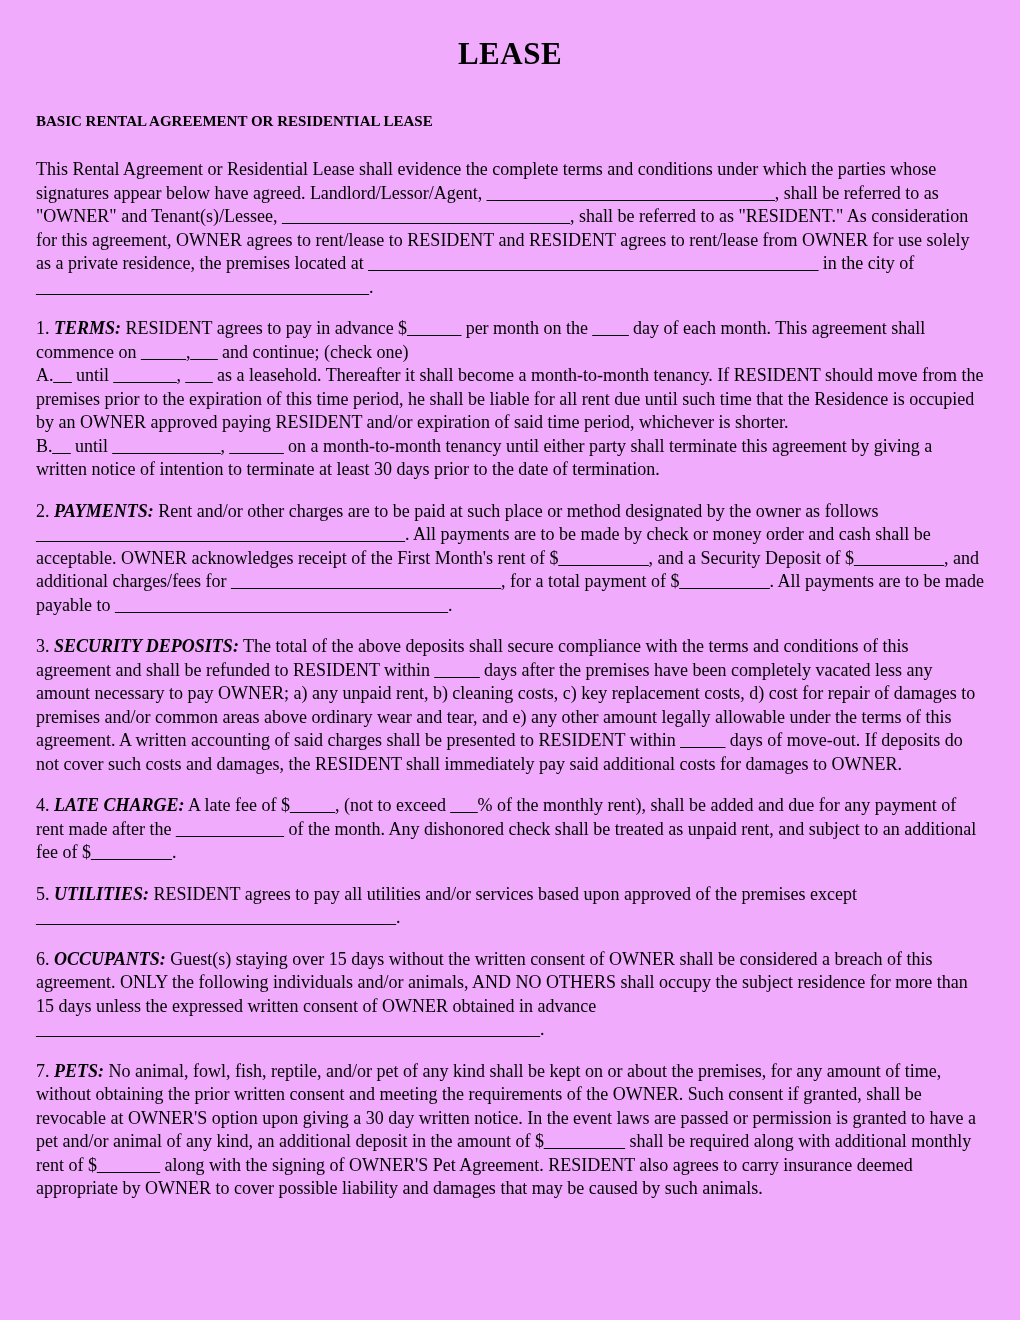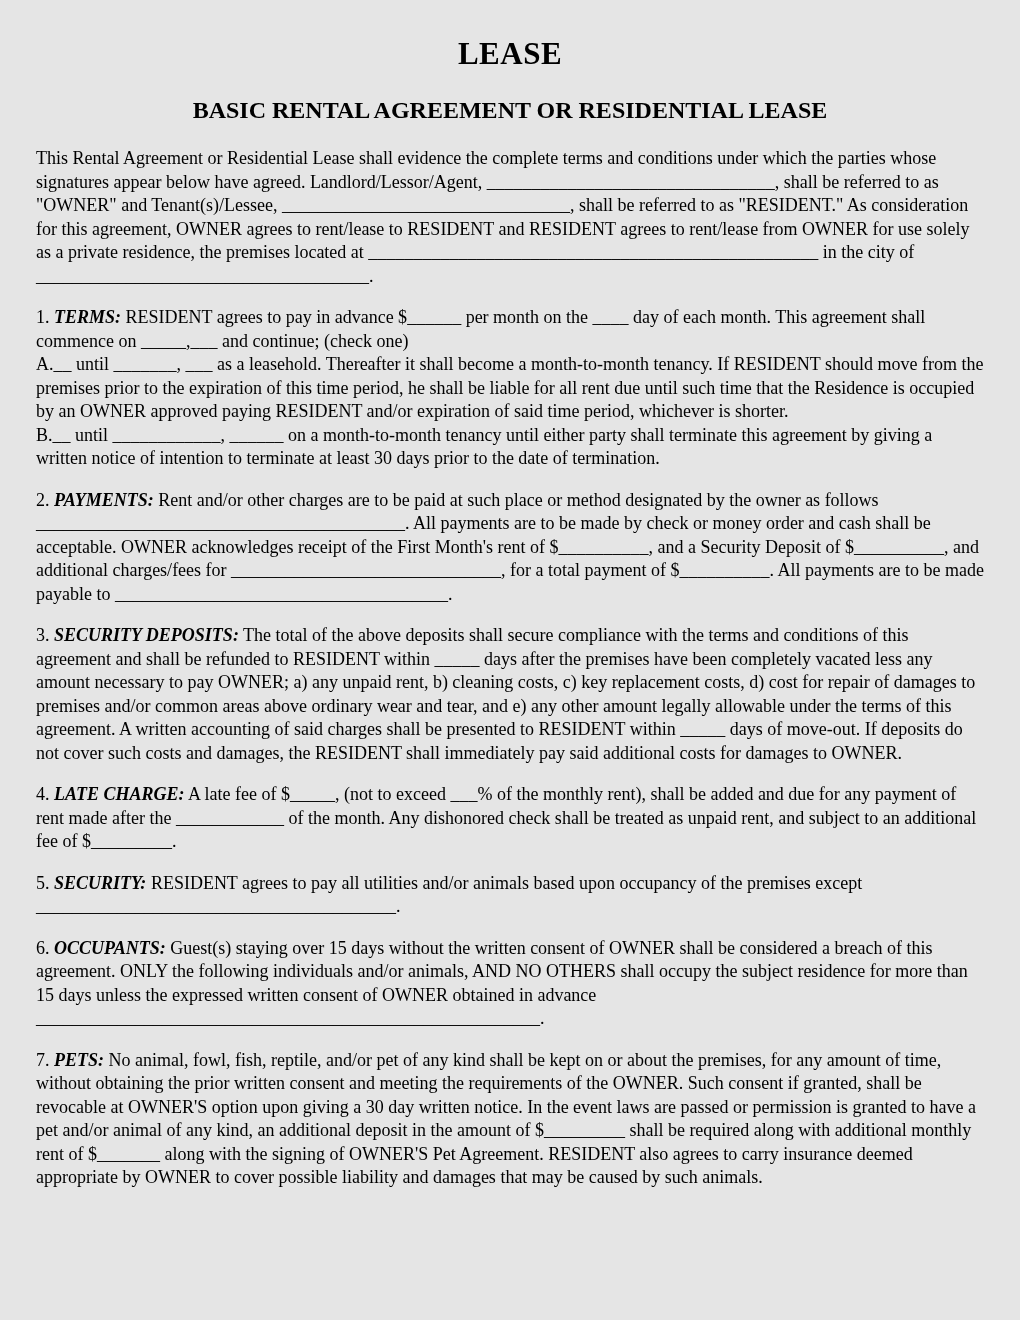--- a/index.html
+++ b/index.html
@@ -5,69 +5,70 @@
   html, body {
     margin: 0;
     padding: 0;
     background: #ffffff;
   }
   .page {
     width: 1020px;
     min-height: 1320px;
     box-sizing: border-box;
     padding: 24px 36px 40px 36px;
-    background: #e5e5e5;
+    background: #f0abfc;
     color: #000000;
     font-family: "Liberation Serif", "DejaVu Serif", serif;
     font-size: 18px;
     line-height: 23.5px;
   }
   .doc-title {
     margin: 12px 0 0 0;
     text-align: center;
     font-size: 31px;
     line-height: 36px;
     font-weight: 700;
     letter-spacing: 0.5px;
     font-family: "Liberation Serif", "DejaVu Serif", serif;
   }
   .doc-subtitle {
-    margin: 26px 0 0 0;
-    text-align: center;
-    font-size: 24px;
+    margin: 37px 0 0 0;
+    text-align: left;
+    font-size: 15px;
     line-height: 24px;
     font-weight: 700;
     font-family: "Liberation Serif", "DejaVu Serif", serif;
   }
   .doc-body {
     margin-top: 25px;
   }
   .para {
     margin: 0 0 18px 0;
   }
   .para:last-child {
     margin-bottom: 8px;
   }
   .bold {
     font-weight: 700;
     font-style: italic;
   }
   .blank {
     white-space: nowrap;
+    text-decoration: underline;
   }
 </style>
 </head>
 <body>
 
 <div class="page">
   <h1 class="doc-title">LEASE</h1>
   <h2 class="doc-subtitle">BASIC RENTAL AGREEMENT OR RESIDENTIAL LEASE</h2>
   <div class="doc-body" id="doc-body">
       <p class="para"><span>This Rental Agreement or Residential Lease shall evidence the complete terms and conditions under which the parties whose signatures appear below have agreed. Landlord/Lessor/Agent, </span><span class="blank">________________________________</span><span>, shall be referred to as "OWNER" and Tenant(s)/Lessee, </span><span class="blank">________________________________</span><span>, shall be referred to as "RESIDENT." As consideration for this agreement, OWNER agrees to rent/lease to RESIDENT and RESIDENT agrees to rent/lease from OWNER for use solely as a private residence, the premises located at </span><span class="blank">__________________________________________________</span><span> in the city of </span><span class="blank">_____________________________________</span><span>.</span></p>
       <p class="para"><span>1. </span><span class="bold">TERMS:</span><span> RESIDENT agrees to pay in advance $</span><span class="blank">______</span><span> per month on the </span><span class="blank">____</span><span> day of each month. This agreement shall commence on </span><span class="blank">_____</span><span>,</span><span class="blank">___</span><span> and continue; (check one)</span><br><span>A.</span><span class="blank">__</span><span> until </span><span class="blank">_______</span><span>, </span><span class="blank">___</span><span> as a leasehold. Thereafter it shall become a month-to-month tenancy. If RESIDENT should move from the premises prior to the expiration of this time period, he shall be liable for all rent due until such time that the Residence is occupied by an OWNER approved paying RESIDENT and/or expiration of said time period, whichever is shorter.</span><br><span>B.</span><span class="blank">__</span><span> until </span><span class="blank">____________</span><span>, </span><span class="blank">______</span><span> on a month-to-month tenancy until either party shall terminate this agreement by giving a written notice of intention to terminate at least 30 days prior to the date of termination.</span></p>
       <p class="para"><span>2. </span><span class="bold">PAYMENTS:</span><span> Rent and/or other charges are to be paid at such place or method designated by the owner as follows </span><span class="blank">_________________________________________</span><span>. All payments are to be made by check or money order and cash shall be acceptable. OWNER acknowledges receipt of the First Month's rent of $</span><span class="blank">__________</span><span>, and a Security Deposit of $</span><span class="blank">__________</span><span>, and additional charges/fees for </span><span class="blank">______________________________</span><span>, for a total payment of $</span><span class="blank">__________</span><span>. All payments are to be made payable to </span><span class="blank">_____________________________________</span><span>.</span></p>
       <p class="para"><span>3. </span><span class="bold">SECURITY DEPOSITS:</span><span> The total of the above deposits shall secure compliance with the terms and conditions of this agreement and shall be refunded to RESIDENT within </span><span class="blank">_____</span><span> days after the premises have been completely vacated less any amount necessary to pay OWNER; a) any unpaid rent, b) cleaning costs, c) key replacement costs, d) cost for repair of damages to premises and/or common areas above ordinary wear and tear, and e) any other amount legally allowable under the terms of this agreement. A written accounting of said charges shall be presented to RESIDENT within </span><span class="blank">_____</span><span> days of move-out. If deposits do not cover such costs and damages, the RESIDENT shall immediately pay said additional costs for damages to OWNER.</span></p>
       <p class="para"><span>4. </span><span class="bold">LATE CHARGE:</span><span> A late fee of $</span><span class="blank">_____</span><span>, (not to exceed </span><span class="blank">___</span><span>% of the monthly rent), shall be added and due for any payment of rent made after the </span><span class="blank">____________</span><span> of the month. Any dishonored check shall be treated as unpaid rent, and subject to an additional fee of $</span><span class="blank">_________</span><span>.</span></p>
-      <p class="para"><span>5. </span><span class="bold">SECURITY:</span><span> RESIDENT agrees to pay all utilities and/or animals based upon occupancy of the premises except </span><span class="blank">________________________________________</span><span>.</span></p>
+      <p class="para"><span>5. </span><span class="bold">UTILITIES:</span><span> RESIDENT agrees to pay all utilities and/or services based upon approved of the premises except </span><span class="blank">________________________________________</span><span>.</span></p>
       <p class="para"><span>6. </span><span class="bold">OCCUPANTS:</span><span> Guest(s) staying over 15 days without the written consent of OWNER shall be considered a breach of this agreement. ONLY the following individuals and/or animals, AND NO OTHERS shall occupy the subject residence for more than 15 days unless the expressed written consent of OWNER obtained in advance </span><span class="blank">________________________________________________________</span><span>.</span></p>
       <p class="para"><span>7. </span><span class="bold">PETS:</span><span> No animal, fowl, fish, reptile, and/or pet of any kind shall be kept on or about the premises, for any amount of time, without obtaining the prior written consent and meeting the requirements of the OWNER. Such consent if granted, shall be revocable at OWNER'S option upon giving a 30 day written notice. In the event laws are passed or permission is granted to have a pet and/or animal of any kind, an additional deposit in the amount of $</span><span class="blank">_________</span><span> shall be required along with additional monthly rent of $</span><span class="blank">_______</span><span> along with the signing of OWNER'S Pet Agreement. RESIDENT also agrees to carry insurance deemed appropriate by OWNER to cover possible liability and damages that may be caused by such animals.</span></p>
     </div>
 </div>
 
 </body></html>

